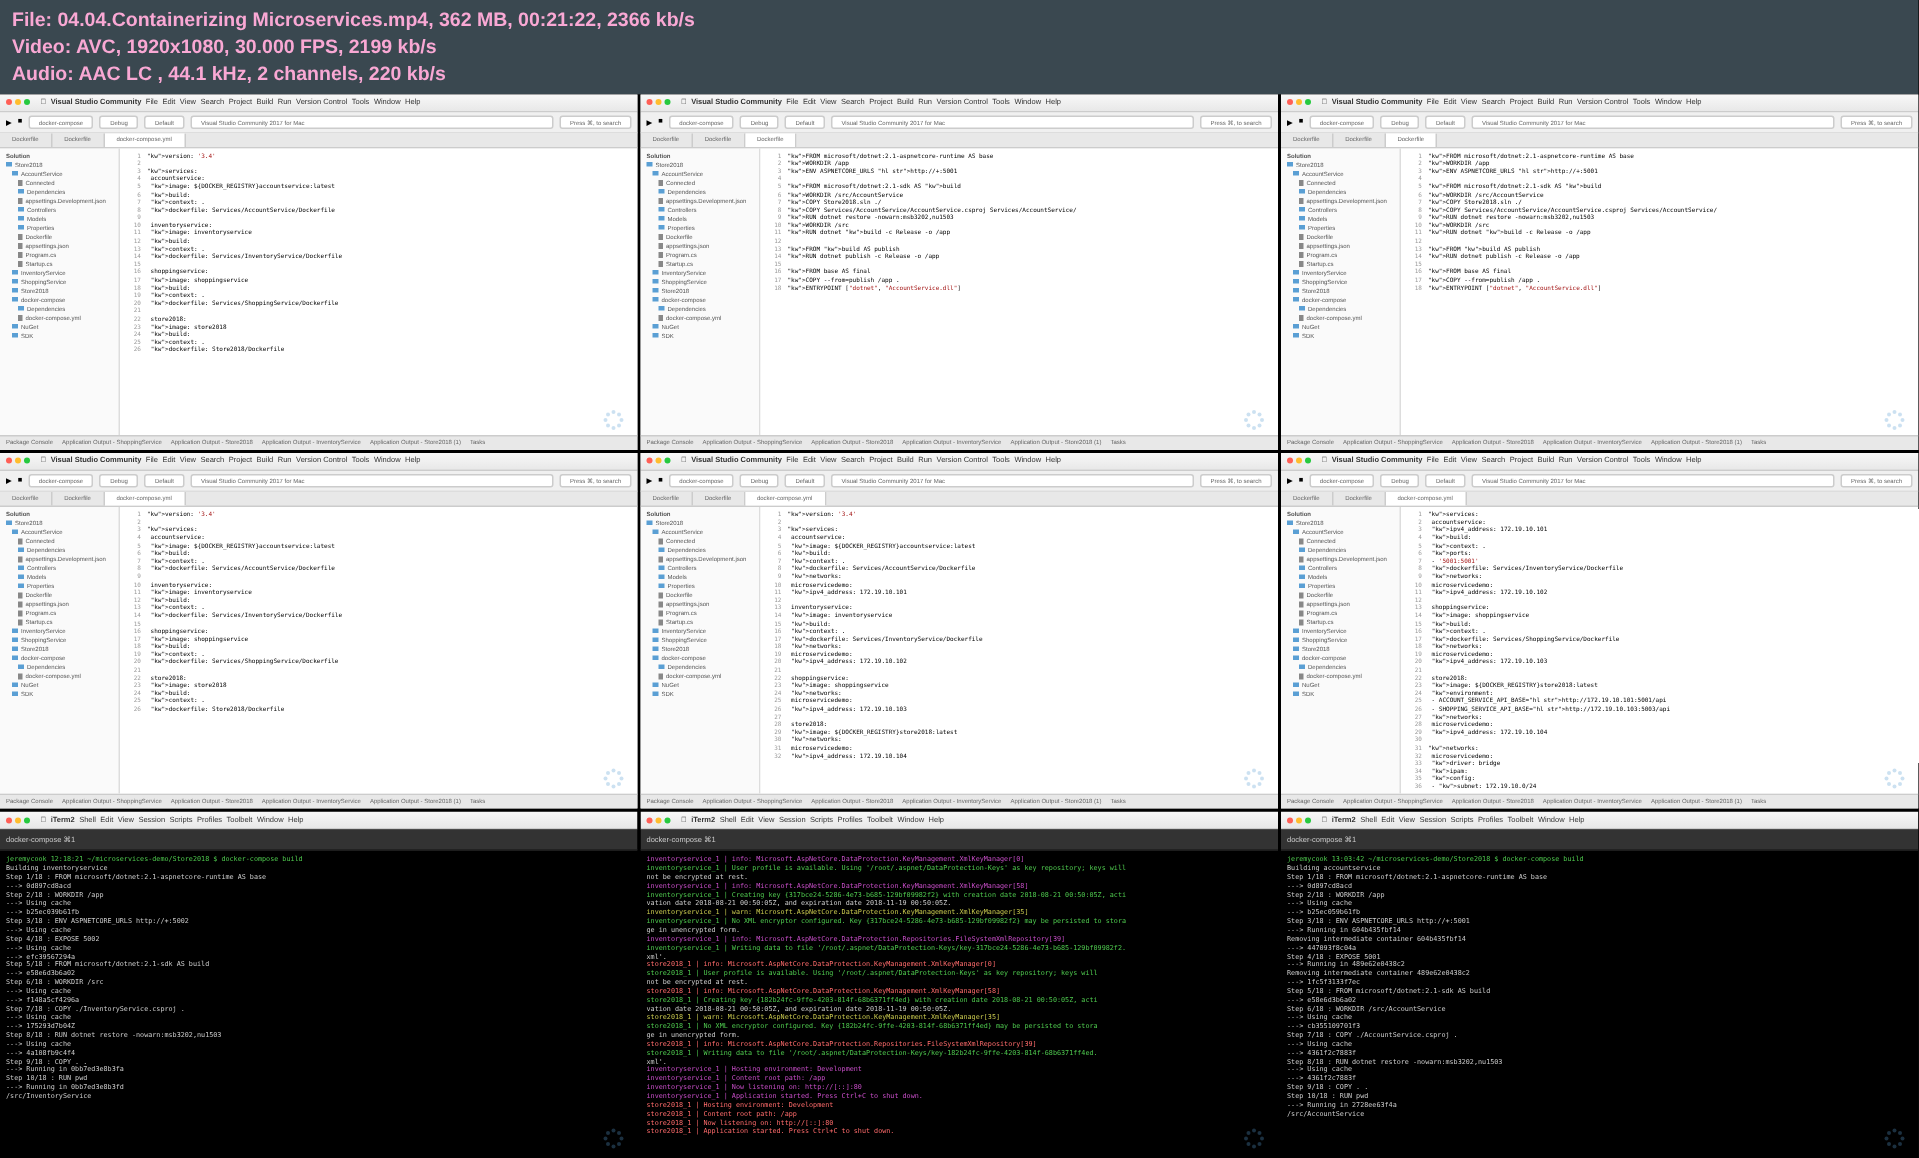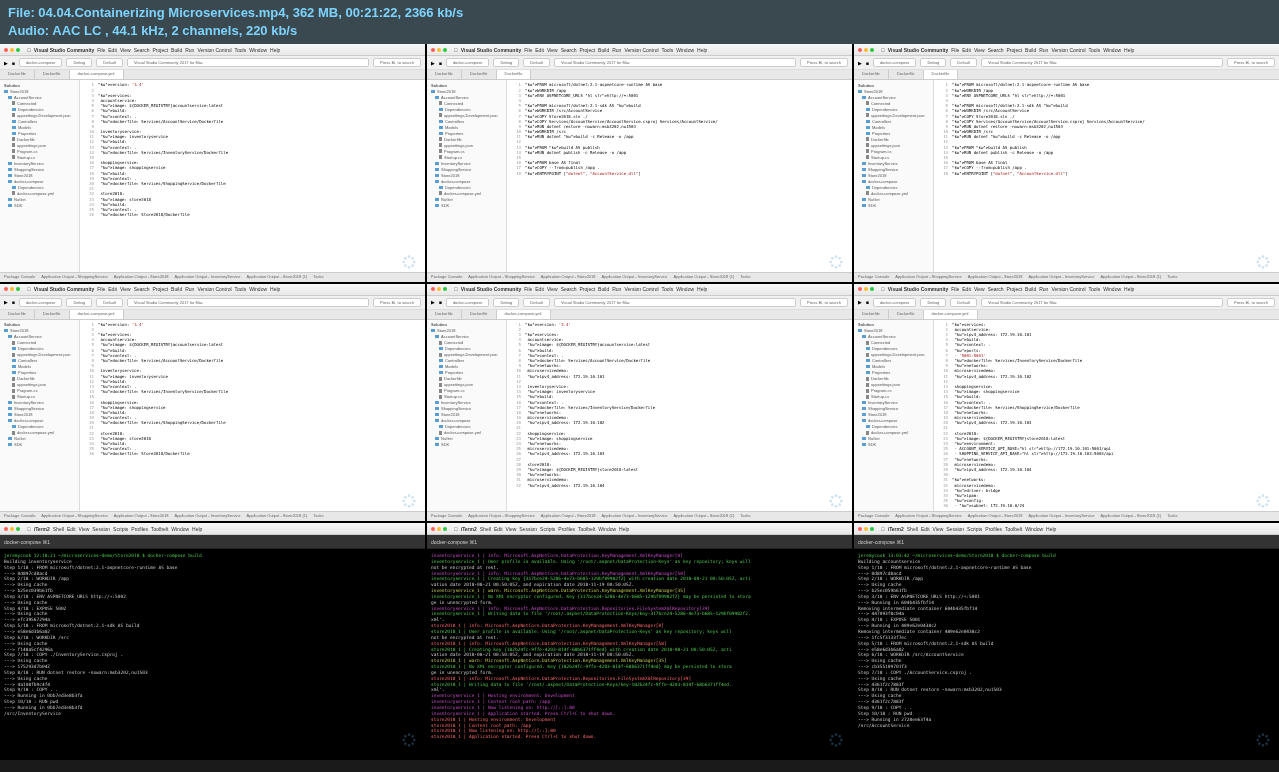--- a/index.html
+++ b/index.html
@@ -1,17 +1,17 @@
 <!DOCTYPE html>
 <html><head>
 <meta charset="utf-8">
 <style>
 * { margin: 0; padding: 0; box-sizing: border-box; }
 body { background: #1a1a1a; width: 1279px; height: 772px; font-family: Arial, sans-serif; overflow: hidden; }
-.header { background: #3a4850; color: #7dd3fc; padding: 4px 8px; font-size: 13px; line-height: 1.4; font-weight: bold; }
+.header { background: #3a4850; color: #f9a8d4; padding: 4px 8px; font-size: 13px; line-height: 1.4; font-weight: bold; }
 .grid { display: grid; grid-template-columns: repeat(3, 1fr); grid-template-rows: repeat(3, 1fr); gap: 2px; height: 716px; background: #000; }
 .cell { background: #f5f5f5; overflow: hidden; position: relative; font-size: 5px; }
 .cell.term { background: #000; }
 .menubar { background: linear-gradient(#f8f8f8, #e8e8e8); height: 12px; display: flex; align-items: center; padding: 0 4px; gap: 3px; font-size: 5px; color: #333; border-bottom: 1px solid #ccc; }
 .traffic { display: flex; gap: 2px; margin-right: 4px; }
 .dot { width: 4px; height: 4px; border-radius: 50%; }
 .dot.r { background: #ff5f56; }
 .dot.y { background: #ffbd2e; }
 .dot.g { background: #27c93f; }
 .toolbar { background: #f0f0f0; height: 14px; border-bottom: 1px solid #ddd; display: flex; align-items: center; padding: 0 4px; font-size: 5px; gap: 4px; }
@@ -38,20 +38,21 @@
 .tm { color: #c94ec9; }
 .tr { color: #ff6b6b; }
 .logo { position: absolute; bottom: 12px; right: 8px; width: 16px; height: 16px; opacity: 0.3; }
 .logo svg { width: 100%; height: 100%; }
 </style>
 </head>
 <body>
 
 <div class="header">
   <div>File: 04.04.Containerizing Microservices.mp4, 362 MB, 00:21:22, 2366 kb/s</div>
+  <div>Video: AVC, 1920x1080, 30.000 FPS, 2199 kb/s</div>
   <div>Audio: AAC LC , 44.1 kHz, 2 channels, 220 kb/s</div>
 </div>
 
 <div class="grid">
 
   <div class="cell">
       <div class="menubar">
     <div class="traffic">
           <div class="dot r"></div>
           <div class="dot y"></div>

